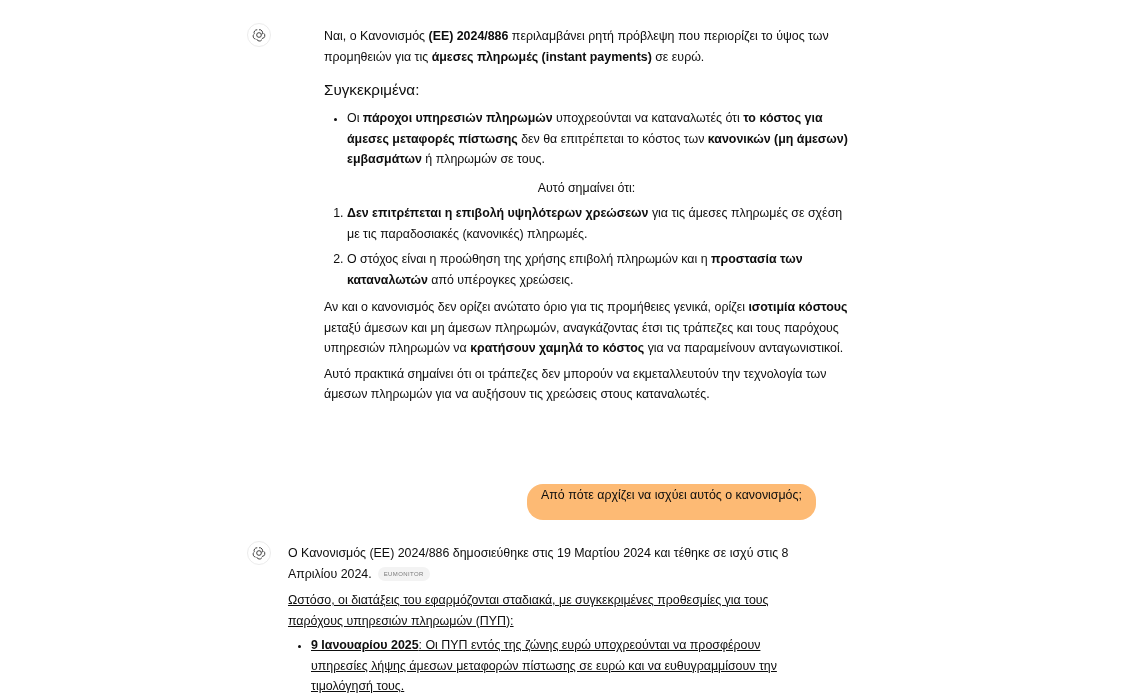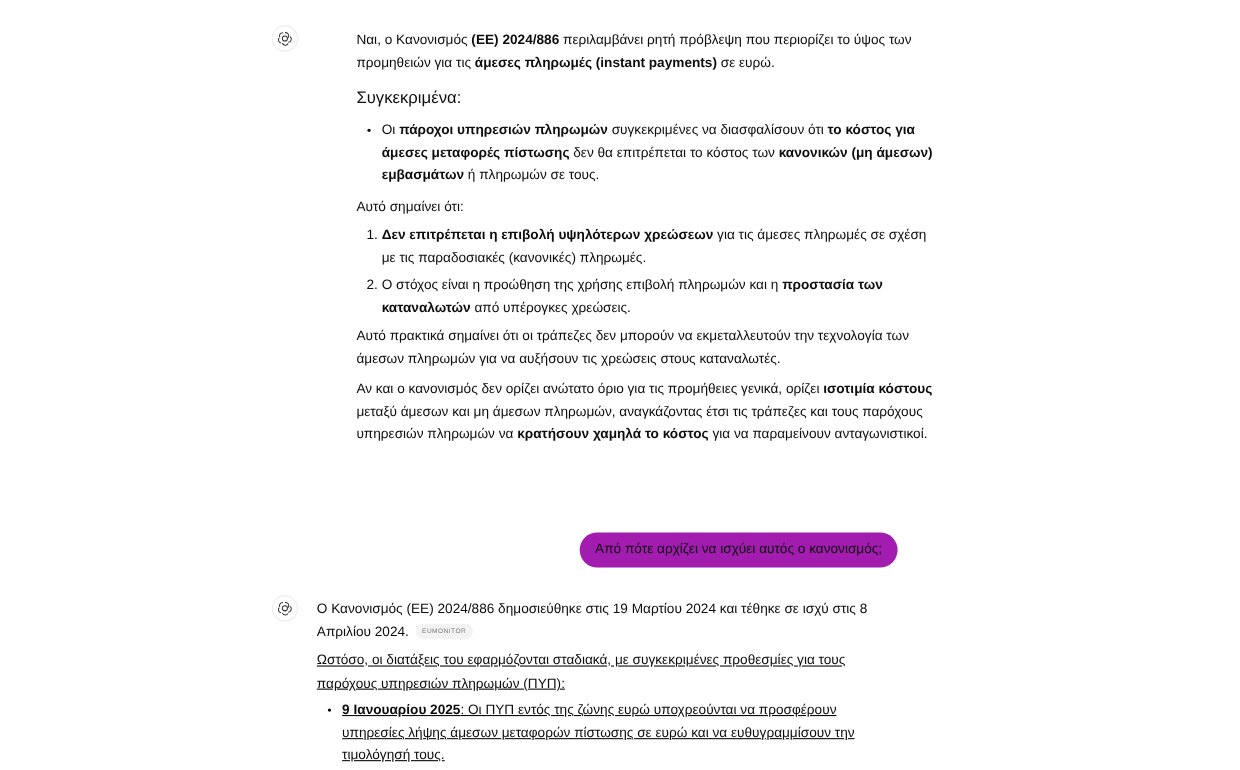--- a/index.html
+++ b/index.html
@@ -21,22 +21,22 @@
   h3 { font-size: 15.2px; font-weight: 400; margin: 0; line-height: 20px; }
   ul, ol { margin: 0; padding-left: 23px; }
   li { line-height: 20.5px; }
   ul li::marker { font-size: 11px; }
   .chip {
     display: inline-block; font-size: 6px; letter-spacing: 0.4px; color: #7a7a7a;
     background: #f3f3f3; border-radius: 9px; padding: 2px 6px; vertical-align: middle;
     line-height: 10px; margin-left: 6px; text-transform: uppercase;
   }
   .user-bubble {
-    position: absolute; left: 527px; top: 484px; height: 32px; padding: 8px 14px;
-    background: #a21caf; border-radius: 16px; display: flex; align-items: flex-start;
+    position: absolute; left: 527px; top: 484px; height: 32px; padding: 18px 14px;
+    background: #fdba74; border-radius: 16px; display: flex; align-items: flex-end;
     font-size: 12.4px; box-sizing: border-box;
   }
 </style>
 </head>
 <body>
 
 <div class="msg">
   <div class="avatar" style="top:23px;">
     <svg viewBox="0 0 24 24" fill="none" stroke="#333" stroke-width="1.6">
       <circle cx="12" cy="12" r="4"></circle>
@@ -47,36 +47,36 @@
         <path d="M4 10 a5 5 0 0 1 5 -7"></path>
     </svg>
   </div>
   <div class="content" style="top:26px;margin-left:36px;">
     <p>
       <span>Ναι, ο Κανονισμός </span><b>(ΕΕ) 2024/886</b><span> περιλαμβάνει ρητή πρόβλεψη που περιορίζει το ύψος των προμηθειών για τις </span><b>άμεσες πληρωμές (instant payments)</b><span> σε ευρώ.</span>
     </p>
     <h3 style="margin-top:13px;">Συγκεκριμένα:</h3>
     <ul style="margin-top:8px;">
       <li>
-        <span>Οι </span><b>πάροχοι υπηρεσιών πληρωμών</b><span> συγκεκριμένες να διασφαλίσουν ότι </span><b>το κόστος για άμεσες μεταφορές πίστωσης</b><span> δεν θα επιτρέπεται το κόστος των </span><b>κανονικών (μη άμεσων) εμβασμάτων</b><span> ή πληρωμών σε τους.</span>
+        <span>Οι </span><b>πάροχοι υπηρεσιών πληρωμών</b><span> υποχρεούνται να καταναλωτές ότι </span><b>το κόστος για άμεσες μεταφορές πίστωσης</b><span> δεν θα επιτρέπεται το κόστος των </span><b>κανονικών (μη άμεσων) εμβασμάτων</b><span> ή πληρωμών σε τους.</span>
       </li>
     </ul>
-    <p style="margin-top:8px;">Αυτό σημαίνει ότι:</p>
+    <p style="margin-top:8px;text-align:center;">Αυτό σημαίνει ότι:</p>
     <ol style="margin-top:5px;">
       <li>
         <b>Δεν επιτρέπεται η επιβολή υψηλότερων χρεώσεων</b><span> για τις άμεσες πληρωμές σε σχέση με τις παραδοσιακές (κανονικές) πληρωμές.</span>
       </li>
       <li style="margin-top:5px;">
         <span>Ο στόχος είναι η προώθηση της χρήσης επιβολή πληρωμών και η </span><b>προστασία των καταναλωτών</b><span> από υπέρογκες χρεώσεις.</span>
       </li>
     </ol>
-    <p style="margin-top:5px;">Αυτό πρακτικά σημαίνει ότι οι τράπεζες δεν μπορούν να εκμεταλλευτούν την τεχνολογία των άμεσων πληρωμών για να αυξήσουν τις χρεώσεις στους καταναλωτές.</p>
     <p style="margin-top:7px;">
       <span>Αν και ο κανονισμός δεν ορίζει ανώτατο όριο για τις προμήθειες γενικά, ορίζει </span><b>ισοτιμία κόστους</b><span> μεταξύ άμεσων και μη άμεσων πληρωμών, αναγκάζοντας έτσι τις τράπεζες και τους παρόχους υπηρεσιών πληρωμών να </span><b>κρατήσουν χαμηλά το κόστος</b><span> για να παραμείνουν ανταγωνιστικοί.</span>
     </p>
+    <p style="margin-top:5px;">Αυτό πρακτικά σημαίνει ότι οι τράπεζες δεν μπορούν να εκμεταλλευτούν την τεχνολογία των άμεσων πληρωμών για να αυξήσουν τις χρεώσεις στους καταναλωτές.</p>
   </div>
 </div>
 
 <div class="user-bubble">
   <span>Από πότε αρχίζει να ισχύει αυτός ο κανονισμός;</span>
 </div>
 
 <div class="msg">
   <div class="avatar" style="top:541px;">
     <svg viewBox="0 0 24 24" fill="none" stroke="#333" stroke-width="1.6">

